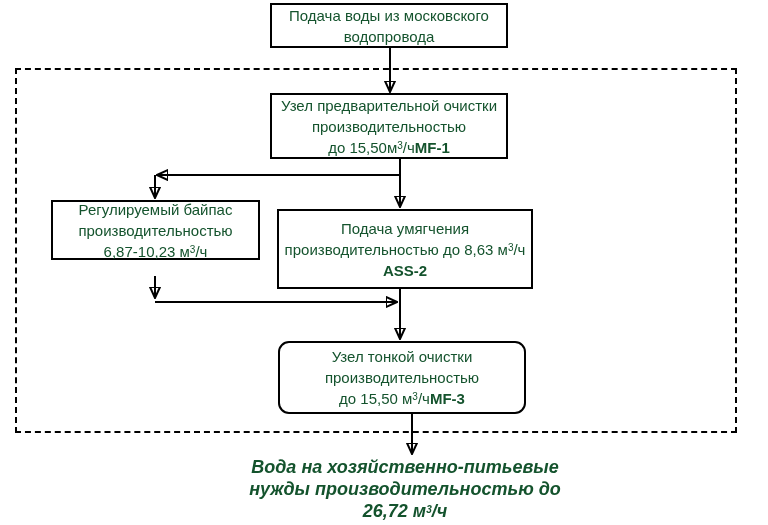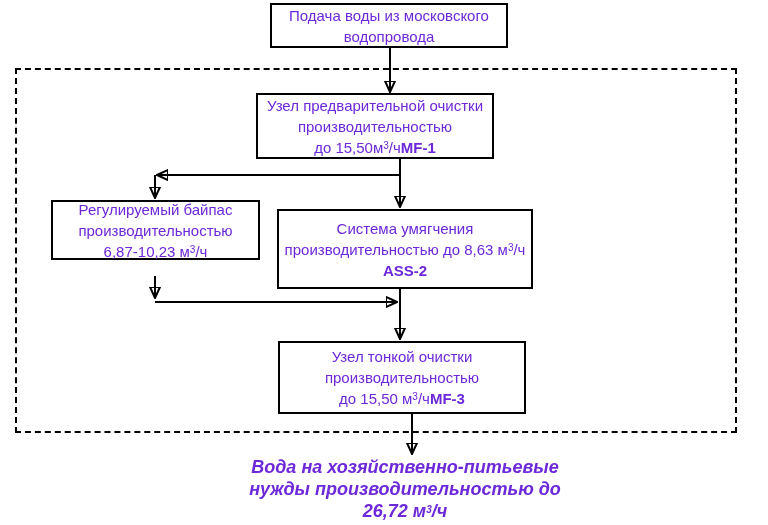--- a/index.html
+++ b/index.html
@@ -2,21 +2,21 @@
 <html><head>
 <meta charset="utf-8">
 <style>
   html, body { margin: 0; padding: 0; background: #ffffff; }
   #canvas {
     position: relative;
     width: 768px;
     height: 525px;
     background: #ffffff;
     font-family: "Liberation Sans", sans-serif;
-    color: #6d28d9;
+    color: #14532d;
     overflow: hidden;
   }
   .dashed-region {
     position: absolute;
     left: 15px; top: 68px;
     width: 718px; height: 361px;
     border: 2px dashed #000000;
   }
   .node {
     position: absolute;
@@ -29,24 +29,24 @@
     text-align: center;
     font-size: 15px;
     line-height: 21px;
     box-sizing: border-box;
     z-index: 2;
   }
   .node .line { white-space: nowrap; }
   .b { font-weight: bold; }
   sup.s3 { font-size: 10px; line-height: 0; vertical-align: 4px; }
   #node-source        { left: 270px; top: 3px;   width: 238px; height: 45px; }
-  #node-pretreatment  { left: 256px; top: 93px;  width: 238px; height: 66px; }
+  #node-pretreatment  { left: 270px; top: 93px;  width: 238px; height: 66px; }
   #node-bypass        { left: 51px;  top: 200px; width: 209px; height: 60px; }
   #node-softening     { left: 277px; top: 209px; width: 256px; height: 80px; }
-  #node-fine-filter   { left: 278px; top: 341px; width: 248px; height: 73px; }
+  #node-fine-filter   { left: 278px; top: 341px; width: 248px; height: 73px; border-radius: 11px; }
   .output-text {
     position: absolute;
     left: 230px; top: 456px;
     width: 350px;
     text-align: center;
     font-size: 18px;
     line-height: 22px;
     font-weight: bold;
     z-index: 2;
     font-style: italic;
@@ -82,21 +82,21 @@
     <div class="line"><span>до 15,50м</span><sup class="s3">3</sup><span>/ч</span><span class="b">MF-1</span></div>
   </div>
 
   <div class="node" id="node-bypass">
     <div class="line">Регулируемый байпас</div>
     <div class="line">производительностью</div>
     <div class="line"><span>6,87-10,23 м</span><sup class="s3">3</sup><span>/ч</span></div>
   </div>
 
   <div class="node" id="node-softening">
-    <div class="line">Система умягчения</div>
+    <div class="line">Подача умягчения</div>
     <div class="line"><span>производительностью до 8,63 м</span><sup class="s3">3</sup><span>/ч</span></div>
     <div class="line b">ASS-2</div>
   </div>
 
   <div class="node" id="node-fine-filter">
     <div class="line">Узел тонкой очистки</div>
     <div class="line">производительностью</div>
     <div class="line"><span>до 15,50 м</span><sup class="s3">3</sup><span>/ч</span><span class="b">MF-3</span></div>
   </div>
 

